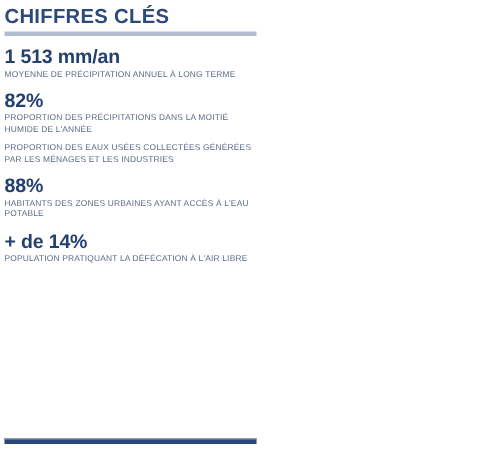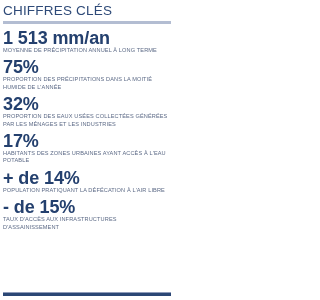--- a/index.html
+++ b/index.html
@@ -20,41 +20,41 @@
     box-sizing: border-box;
     padding: 3px 4px 0 3px;
     background: #ffffff;
     position: relative;
   }
   .panel-title {
     font-size: 13.5px;
     line-height: 15px;
     letter-spacing: 0.2px;
     color: #2e4a78;
-    font-weight: 400;
+    font-weight: 700;
     margin: 0 0 3px 0;
     white-space: nowrap;
   }
   .rule-top {
     height: 3px;
     width: 100%;
     background: #b3bdd2;
     margin: 0 0 6px 0;
   }
   .stats {
     display: block;
   }
   .stat {
     margin: 0 0 5px 0;
   }
   .stat:last-child {
     margin-bottom: 4px;
   }
   .stat-value {
-    font-size: 18px;
+    font-size: 13px;
     line-height: 16px;
     font-weight: bold;
     color: #24406e;
     letter-spacing: -0.1px;
     margin: 0 0 1px 0;
     white-space: nowrap;
   }
   .stat-label {
     font-size: 5.6px;
     line-height: 7.4px;
@@ -84,43 +84,38 @@
   <div class="rule-top"></div>
 
   <div class="stats">
 
     <div class="stat">
       <div class="stat-value">1 513 mm/an</div>
       <div class="stat-label">MOYENNE DE PRÉCIPITATION ANNUEL À LONG TERME</div>
     </div>
 
     <div class="stat">
-      <div class="stat-value">75%</div>
+      <div class="stat-value">82%</div>
       <div class="stat-label">PROPORTION DES PRÉCIPITATIONS DANS LA MOITIÉ HUMIDE DE L'ANNÉE</div>
     </div>
 
     <div class="stat">
-      <div class="stat-value">32%</div>
       <div class="stat-label">PROPORTION DES EAUX USÉES COLLECTÉES GÉNÉRÉES PAR LES MÉNAGES ET LES INDUSTRIES</div>
     </div>
 
     <div class="stat">
-      <div class="stat-value">17%</div>
+      <div class="stat-value">88%</div>
       <div class="stat-label">HABITANTS DES ZONES URBAINES AYANT ACCÈS À L'EAU POTABLE</div>
     </div>
 
 
 
     <div class="stat">
       <div class="stat-value">+ de 14%</div>
       <div class="stat-label">POPULATION PRATIQUANT LA DÉFÉCATION À L'AIR LIBRE</div>
     </div>
 
-    <div class="stat">
-      <div class="stat-value">- de 15%</div>
-      <div class="stat-label">TAUX D'ACCÈS AUX INFRASTRUCTURES D'ASSAINISSEMENT</div>
-    </div>
 
   </div>
 
   <div class="rule-bottom"></div>
 
 </div>
 
 </body></html>

